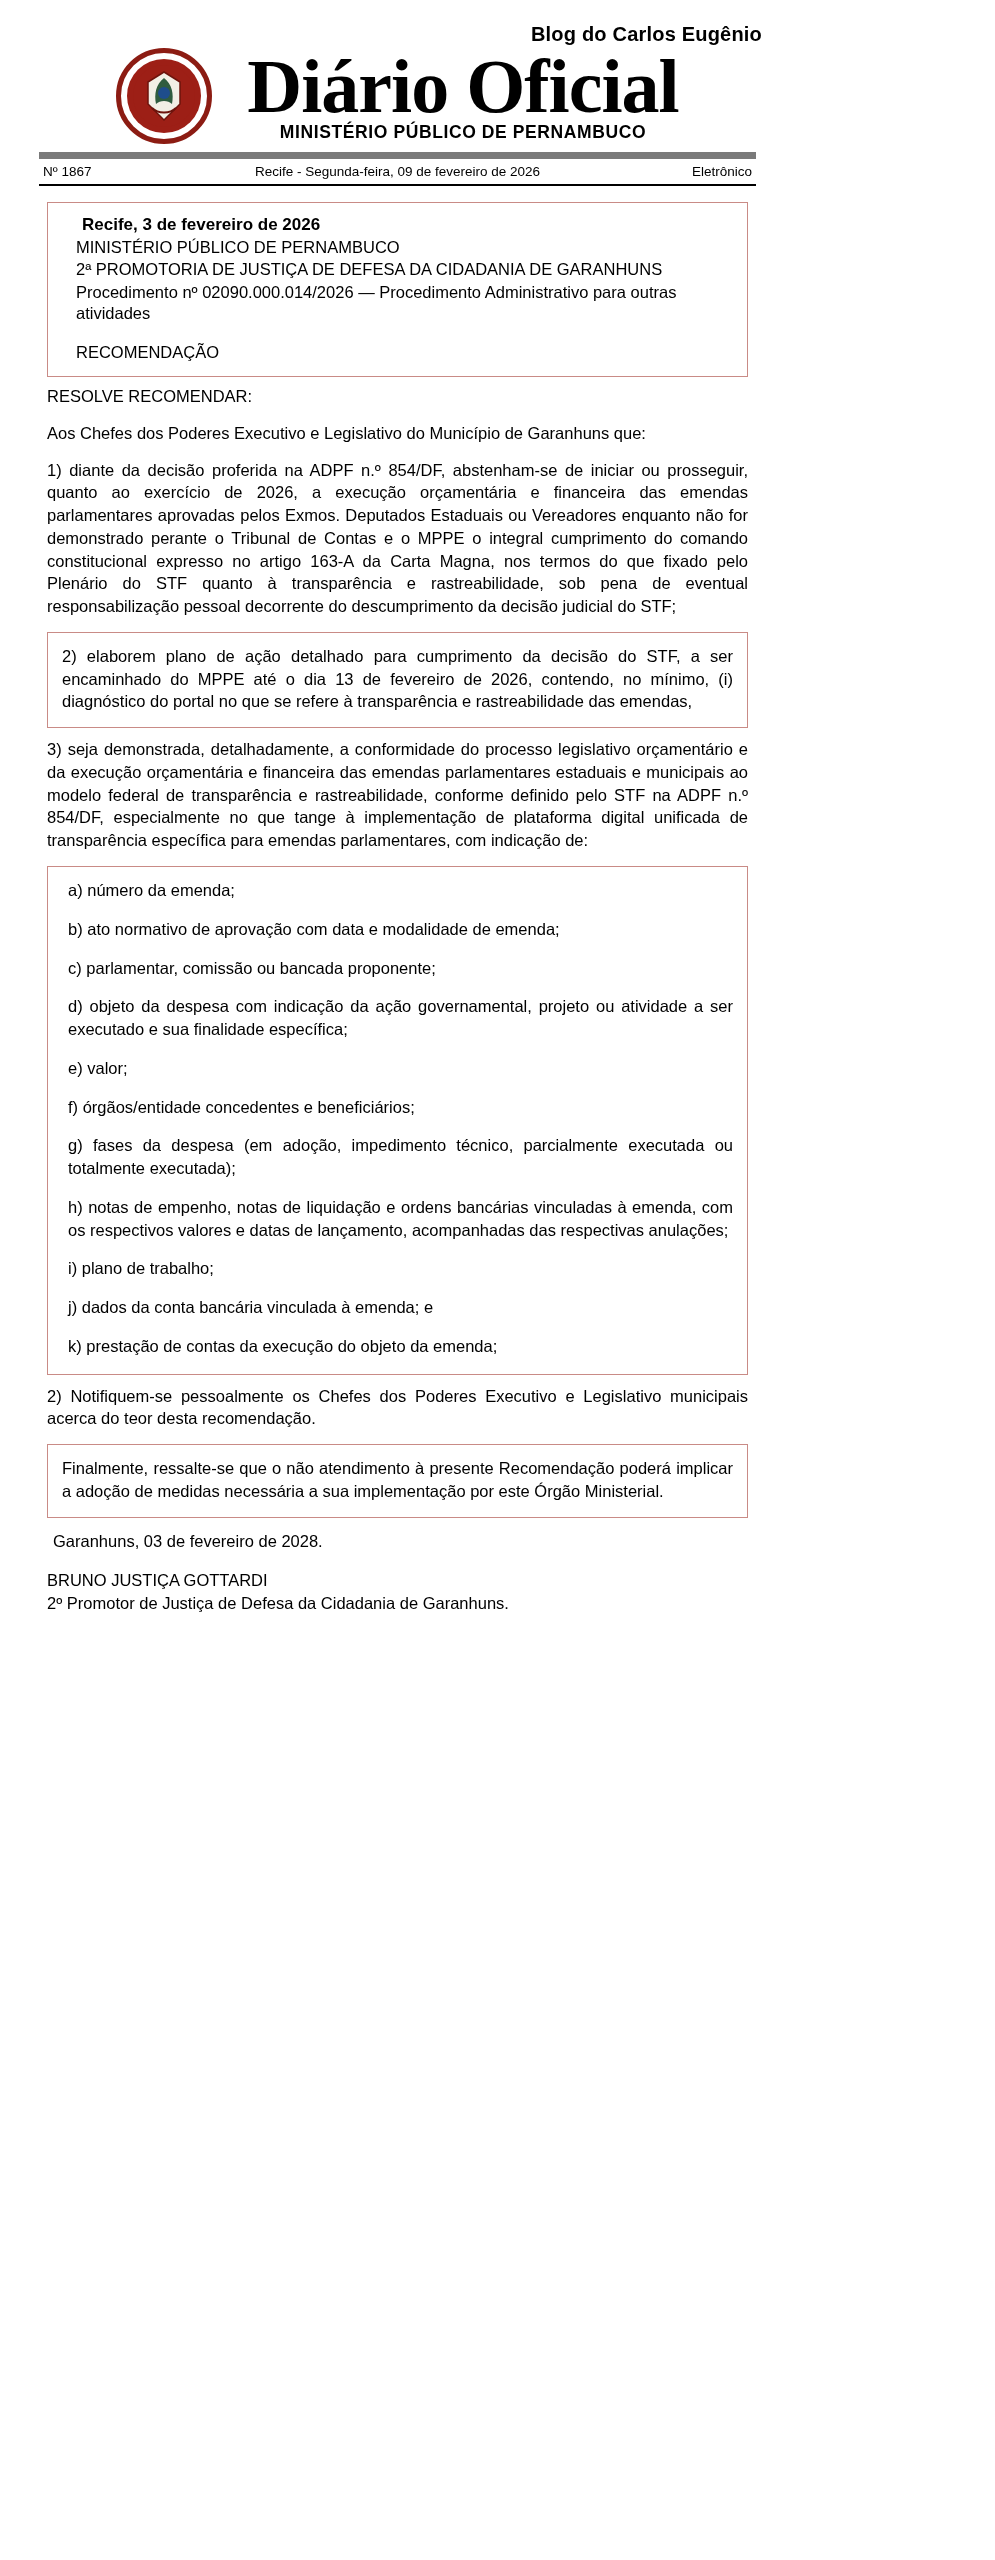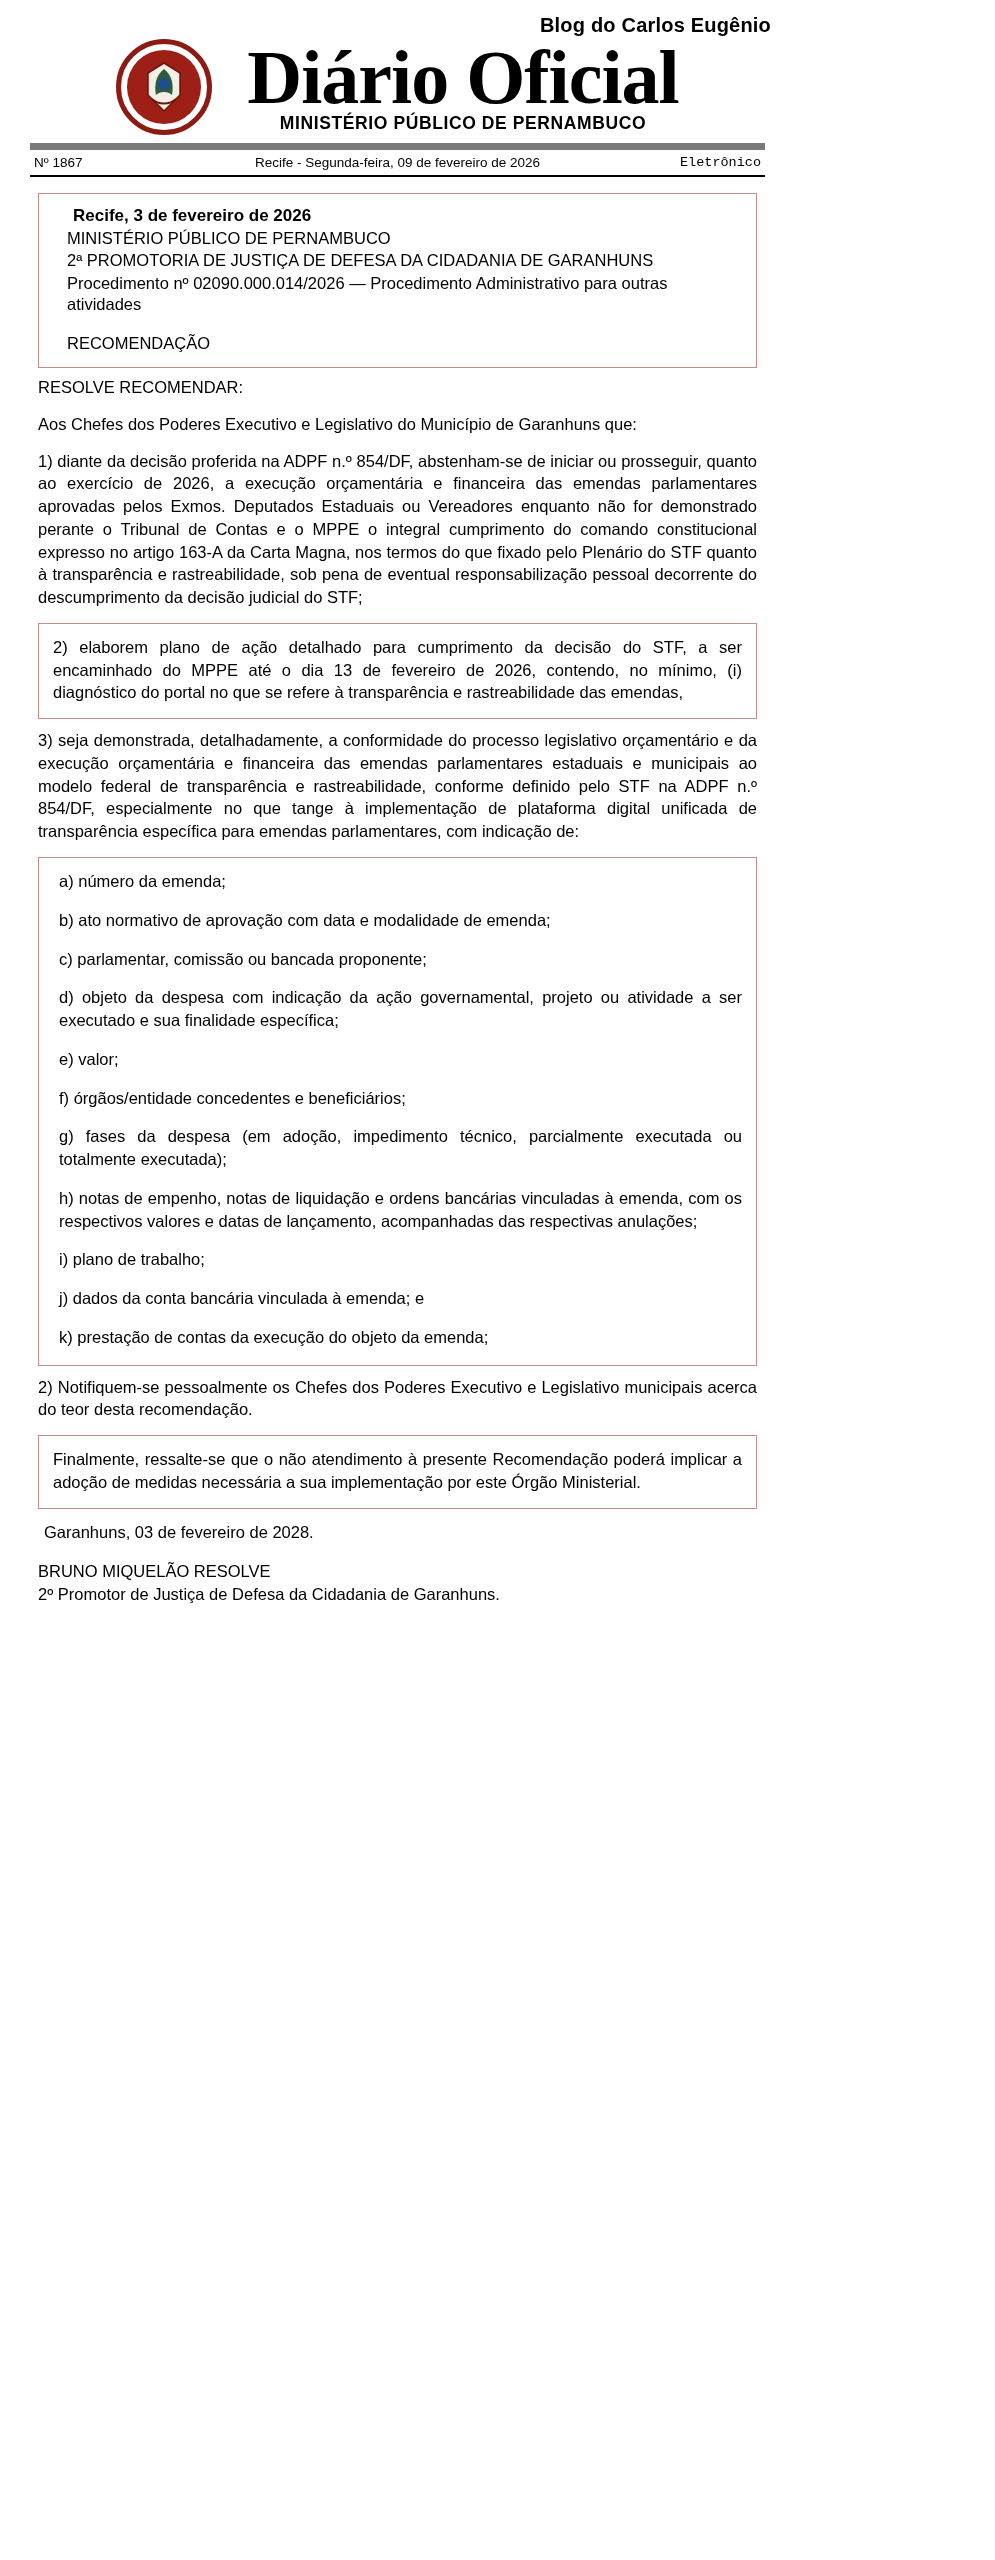--- a/index.html
+++ b/index.html
@@ -8,21 +8,21 @@
     background: #ffffff;
   }
   body {
     width: 995px;
     font-family: "Liberation Sans", sans-serif;
     color: #000000;
   }
   .page {
     width: 795px;
     box-sizing: border-box;
-    padding: 8px;
+    padding: 17px;
     position: relative;
   }
 
   
   .blog-credit {
     text-align: right;
     font-size: 20px;
     font-weight: bold;
     padding: 6px 16px 2px 0;
     letter-spacing: 0.2px;
@@ -85,21 +85,21 @@
     display: flex;
     align-items: center;
     justify-content: space-between;
     font-size: 13.5px;
     margin: 0 22px;
     padding: 5px 4px 5px 4px;
     border-bottom: 2px solid #000;
   }
   .meta-bar .left { width: 130px; text-align: left; }
   .meta-bar .center { flex: 1; text-align: center; }
-  .meta-bar .right { width: 130px; text-align: right; font-family: Liberation Mono, monospace; }
+  .meta-bar .right { width: 130px; text-align: right; }
 
   
   .content {
     padding: 10px 30px 20px 30px;
     box-sizing: border-box;
   }
   .boxed {
     border: 1px solid #c98b86;
     padding: 12px 14px 14px 14px;
     margin: 6px 0 10px 0;
@@ -234,18 +234,18 @@
 
     <p class="body just para-indent tight">2) Notifiquem-se pessoalmente os Chefes dos Poderes Executivo e Legislativo municipais acerca do teor desta recomendação.</p>
 
     <div class="boxed">
       <p class="body just" style="margin:0;">Finalmente, ressalte-se que o não atendimento à presente Recomendação poderá implicar a adoção de medidas necessária a sua implementação por este Órgão Ministerial.</p>
     </div>
 
     <p class="closing-date">Garanhuns, 03 de fevereiro de 2028.</p>
 
     <div class="sig-block">
-      <div class="sig-name">BRUNO MIQUELÃO RESOLVE</div>
+      <div class="sig-name">BRUNO JUSTIÇA GOTTARDI</div>
       <div>2º Promotor de Justiça de Defesa da Cidadania de Garanhuns.</div>
     </div>
 
   </div>
 </div>
 
 </body></html>

